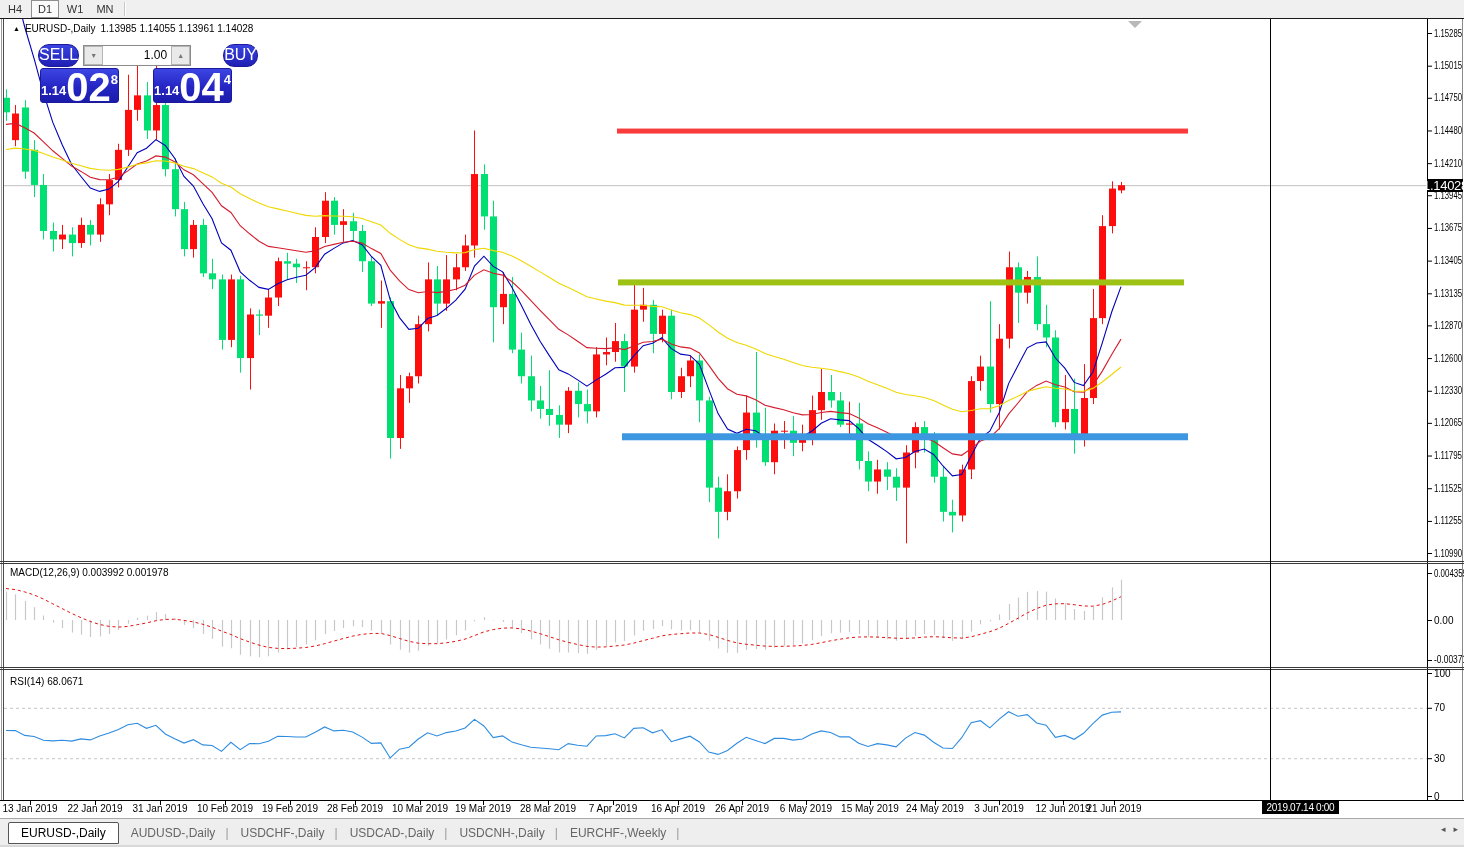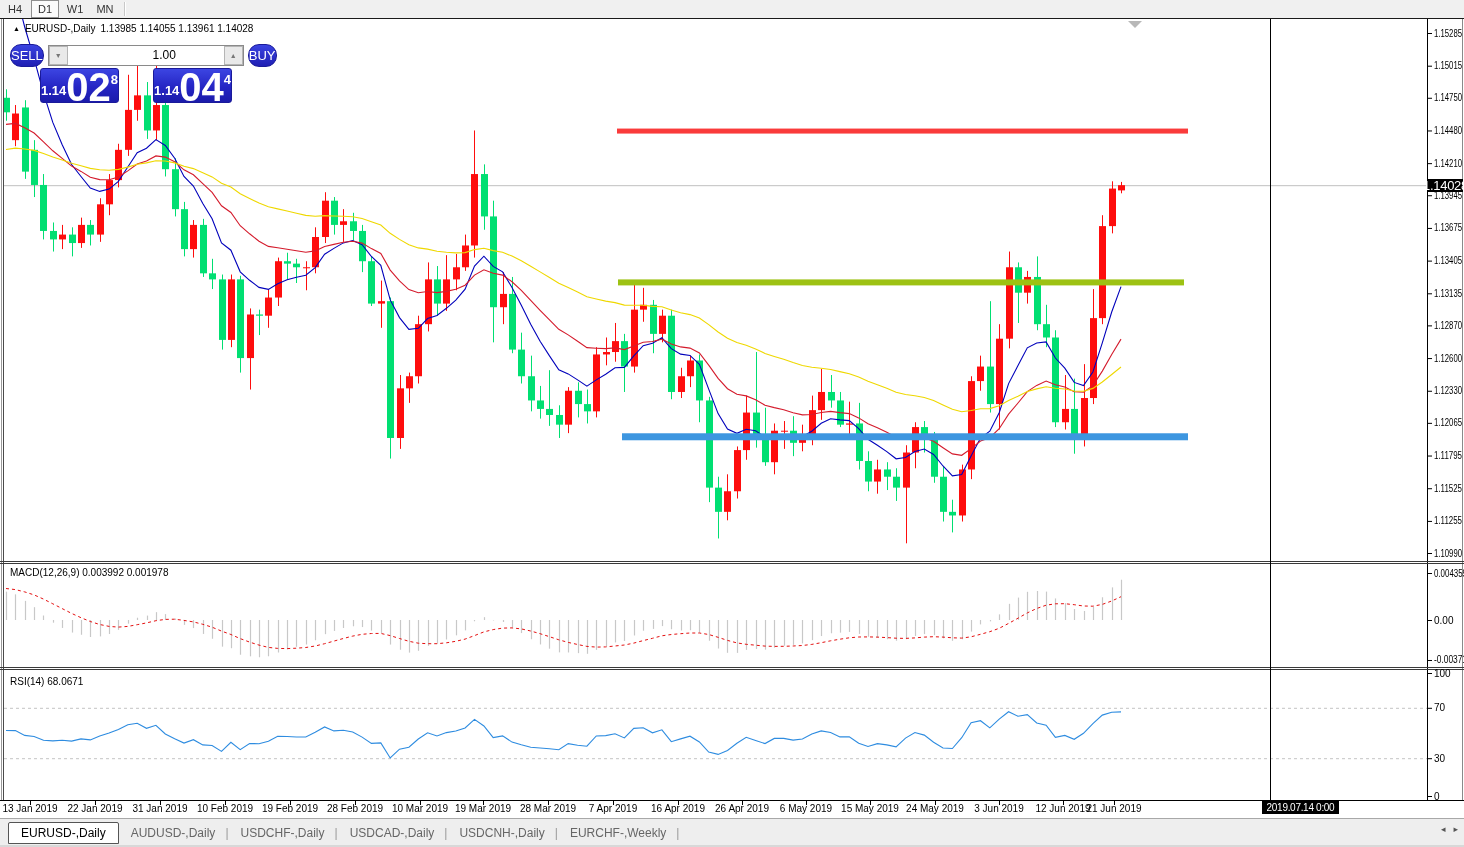--- a/index.html
+++ b/index.html
@@ -17,25 +17,25 @@
   svg text{font-family:"Liberation Sans",sans-serif;fill:#000;}
   
   .ovl{position:absolute;z-index:10;}
   #symbol-line{left:13px;top:23px;font-size:10px;color:#000;display:flex;align-items:center;gap:5px;white-space:nowrap;}
   #symbol-line .mk{font-size:7px;}
   #macd-label{left:10px;top:567px;font-size:10px;color:#000;}
   #rsi-label{left:10px;top:676px;font-size:10px;color:#000;}
   
   #trade-panel{left:10px;top:44px;width:220px;z-index:12;}
   .tp-row1{display:flex;align-items:center;height:22px;}
-  .btn-trade{background:linear-gradient(#3a43e0,#1f1fb4);color:#fff;font-size:13px;border:1px solid #1a1a9a;
-       border-radius:11px;height:21px;display:flex;align-items:center;justify-content:center;cursor:pointer;}
+  .btn-trade{background:linear-gradient(#3a43e0,#1f1fb4);color:#fff;font-size:16px;border:1px solid #1a1a9a;
+       border-radius:11px;height:21px;display:flex;align-items:center;justify-content:center;cursor:pointer;margin-left:28px;}
   #sell-btn{width:47px;}
   #buy-btn{width:51px;}
-  .vol-wrap{display:flex;align-items:center;margin:0 4px;border:1px solid #8a8a8a;background:#fff;height:19px;gap:44px;}
+  .vol-wrap{display:flex;align-items:center;margin:0 4px;border:1px solid #8a8a8a;background:#fff;height:19px;}
   .spin{width:17px;height:17px;background:#e9e9e9;border:1px solid #b5b5b5;margin:0;display:flex;
        align-items:center;justify-content:center;font-size:7px;color:#777;cursor:pointer;}
   #vol-input{width:62px;height:15px;border:none;outline:none;font-size:12px;text-align:right;padding-right:4px;
        font-family:"Liberation Sans",sans-serif;}
   .tp-row2{display:flex;margin-top:2px;}
   .quote-panel{background:linear-gradient(#3c45e2 0%,#2525c4 55%,#1b1baa 100%);color:#fff;border-radius:3px;
        width:106px;height:33px;display:flex;align-items:flex-end;justify-content:center;cursor:pointer;margin-right:4px;
        border:1px solid #1a1a9a;margin-left:30px;}
   .q-prefix{font-size:13px;font-weight:bold;margin-bottom:4px;}
   .q-big{font-size:40px;font-weight:bold;line-height:30px;margin-bottom:0px;}

